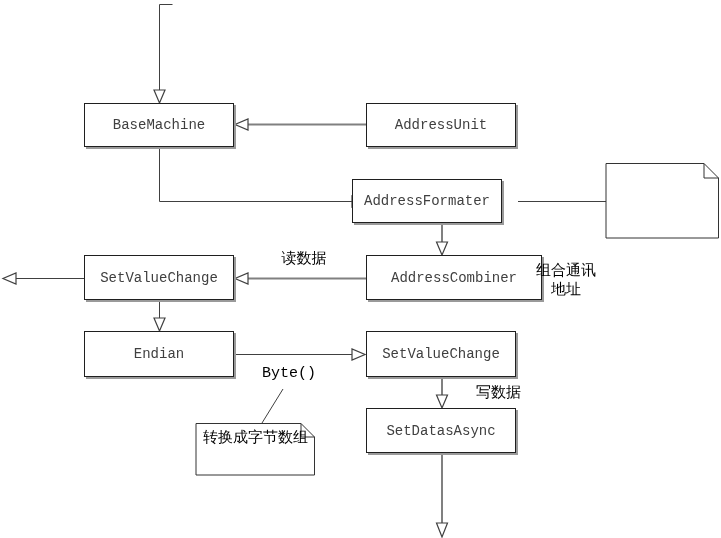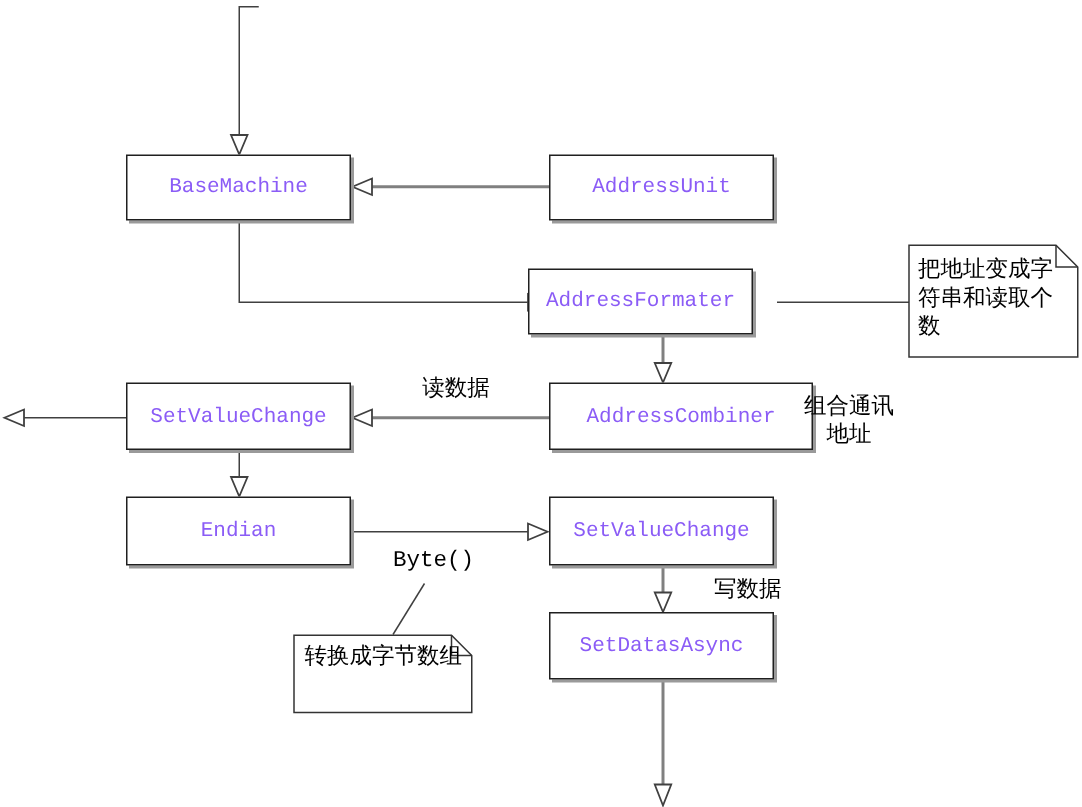--- a/index.html
+++ b/index.html
@@ -6,21 +6,21 @@
   .canvas {
     position:relative; width:721px; height:538px; background:#ffffff;
     font-family:"Liberation Mono","DejaVu Sans Mono",monospace;
     overflow:hidden;
   }
   svg.wires { position:absolute; left:0; top:0; width:721px; height:538px; }
   .node {
     position:absolute; box-sizing:border-box; background:#ffffff;
     border:1px solid #1f1f1f; box-shadow:2px 2px 0 #9a9a9a;
     display:flex; align-items:center; justify-content:center;
-    font-size:14px; color:#8b5cf6; white-space:nowrap;
+    font-size:14px; color:#404040; white-space:nowrap;
   }
   .lbl {
     position:absolute; font-size:15px; line-height:19px; color:#000000;
     white-space:nowrap;
     text-align:center;
   }
   .lbl.center { text-align:center; white-space:normal; }
   .note-text {
     position:absolute; font-size:15px; line-height:19px; color:#000000;
     word-break:break-all; text-align:left;
@@ -113,21 +113,20 @@
   <div class="node" style="left:84px;  top:331px; width:150px; height:46px;">
     <span>Endian</span>
   </div>
   <div class="node" style="left:366px; top:331px; width:150px; height:46px;">
     <span>SetValueChange</span>
   </div>
   <div class="node" style="left:366px; top:408px; width:150px; height:45px;">
     <span>SetDatasAsync</span>
   </div>
 
-  <div class="note-text" style="left:612px; top:171px; width:101px;">把地址变成字符串和读取个数</div>
   <div class="note-text centered" style="left:202px; top:429px; width:107px;">转换成字节数组</div>
 
   <div class="lbl" style="left:276px; top:250px; width:56px; text-align:center;">读数据</div>
   <div class="lbl center" style="left:531px; top:262px; width:70px;">
     <span>组合通讯</span><br>
     <span>地址</span>
   </div>
   <div class="lbl" style="left:262px; top:364px;">Byte()</div>
   <div class="lbl" style="left:476px; top:384px;">写数据</div>
 

